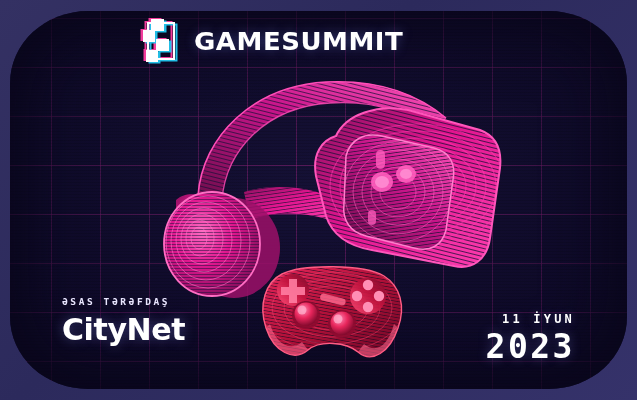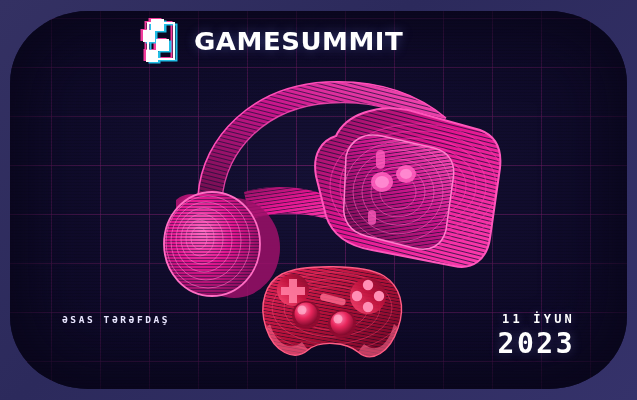--- a/index.html
+++ b/index.html
@@ -69,35 +69,35 @@
 
   
   #headset{position:absolute;left:150px;top:70px;width:360px;height:250px;}
   #headset svg{width:100%;height:100%;display:block;}
 
   
   #gamepad{position:absolute;left:248px;top:252px;width:170px;height:125px;}
   #gamepad svg{width:100%;height:100%;display:block;}
 
   
-  #partner{position:absolute;left:62px;top:314px;}
+  #partner{position:absolute;left:62px;top:296px;}
   #partner-label{color:#e9e6ff;font-size:9.5px;font-weight:bold;
                  letter-spacing:2.6px;
                  font-family:"DejaVu Sans Mono",monospace;
                  margin-bottom:5px;}
   #partner-name{color:#fff;font-size:30px;font-weight:bold;letter-spacing:-.4px;
                 font-family:"DejaVu Sans",sans-serif;
                 text-shadow:0 0 12px rgba(140,150,255,.35);}
 
   
   #datebox{position:absolute;right:62px;top:312px;text-align:right;}
   #date-day{color:#fff;font-size:12px;font-weight:bold;letter-spacing:3.2px;
             font-family:"DejaVu Sans Mono",monospace;
             text-shadow:0 0 9px rgba(140,150,255,.3);}
-  #date-year{color:#fff;font-size:28px;font-weight:bold;letter-spacing:2.5px;
+  #date-year{color:#fff;font-size:33px;font-weight:bold;letter-spacing:2.5px;
              font-family:"DejaVu Sans Mono",monospace;margin-top:1px;
              text-shadow:0 0 12px rgba(140,150,255,.3);}
 </style>
 </head>
 <body>
 
 <div id="poster">
 
   <div id="bezel"></div>
 
@@ -373,20 +373,21 @@
         </g>
 
         <g>
           <rect x="72" y="44" width="26" height="7" rx="3.5" fill="#ff6a90" opacity=".8" transform="rotate(14 85 47)"></rect>
         </g>
       </svg>
     </div>
 
     <div id="partner">
       <div id="partner-label">ƏSAS TƏRƏFDAŞ</div>
+      <div id="partner-name">CityNet</div>
     </div>
 
     <div id="datebox">
       <div id="date-day">11 İYUN</div>
       <div id="date-year">2023</div>
     </div>
 
   </div>
 </div>
 

